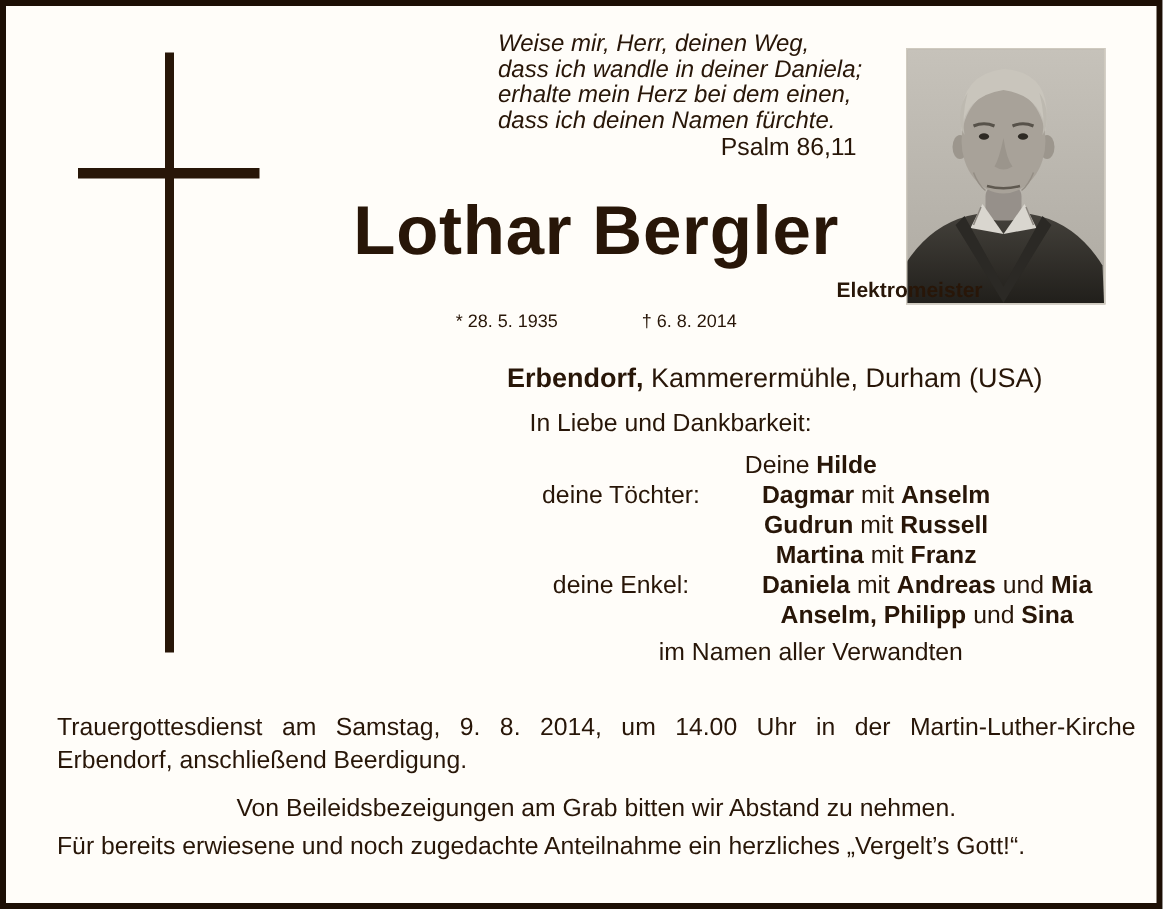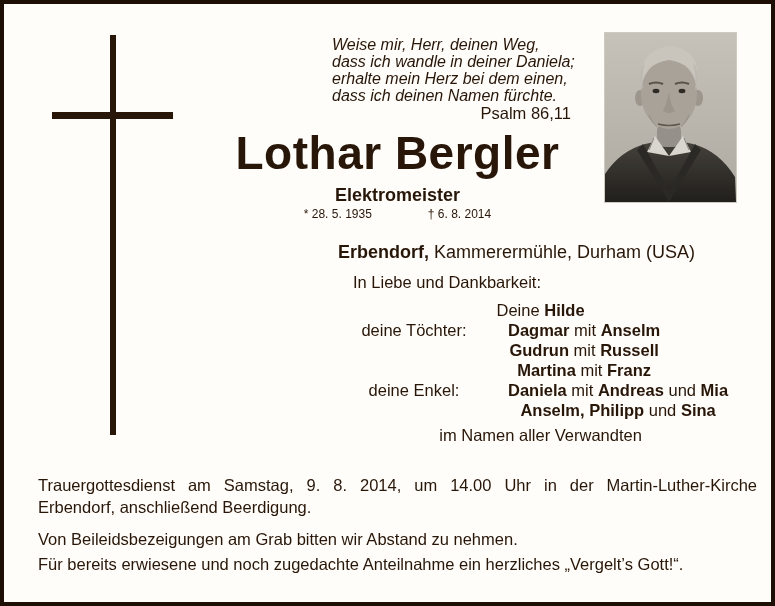--- a/index.html
+++ b/index.html
@@ -18,36 +18,36 @@
     box-shadow: inset 0 0 0 4px var(--frame);
     font-family: "Liberation Sans", sans-serif;
     color: var(--ink);
     overflow: hidden;
   }
   
   .cross-v { position: absolute; left: 110px; top: 35px; width: 6px; height: 400px; background: var(--ink); }
   .cross-h { position: absolute; left: 52px; top: 112px; width: 121px; height: 7px; background: var(--ink); }
   
   .psalm {
-    position: absolute; left: 332px; top: 36px; width: 247px;
+    position: absolute; left: 332px; top: 21px; width: 247px;
     font-size: 16px; line-height: 17px; font-style: italic;
   }
   .psalm-source {
     font-style: normal; text-align: right; padding-right: 8px; margin-top: 1px;
     font-size: 16.5px;
   }
   
   .name {
     position: absolute; left: 140px; top: 128px; width: 515px; margin: 0;
     text-align: center; font-size: 46px; font-weight: bold; letter-spacing: 0.5px;
     line-height: 1.1;
   }
   .profession {
     position: absolute; left: 140px; top: 185px; width: 515px;
-    text-align: center; font-size: 18px; font-weight: bold;
+    text-align: right; font-size: 14px; font-weight: bold;
   }
   .dates {
     position: absolute; left: 140px; top: 207px; width: 515px;
     display: flex; justify-content: center; gap: 56px; font-size: 12px;
   }
   .residence {
     position: absolute; left: 100px; top: 242px; width: 595px;
     text-align: right; font-size: 18px;
   }
   
@@ -59,21 +59,21 @@
   .b { font-weight: bold; }
   
   .photo {
     position: absolute; left: 604px; top: 32px; width: 133px; height: 171px;
     border: 1px solid #cfcabf; background: #b5b1a9;
   }
   .photo svg { display: block; }
   
   .footer { position: absolute; left: 38px; top: 474px; width: 719px; font-size: 16.5px; line-height: 22px; }
   .jline { text-align: justify; text-align-last: justify; }
-  .foot-para-1 { margin-top: 10px; }
+  .foot-para-1 { margin-top: 10px; text-align: center; }
   .foot-para-2 { margin-top: 3px; }
 </style>
 </head>
 <body>
 
 <div class="page">
 
   <div>
     <div class="cross-v"></div>
     <div class="cross-h"></div>

